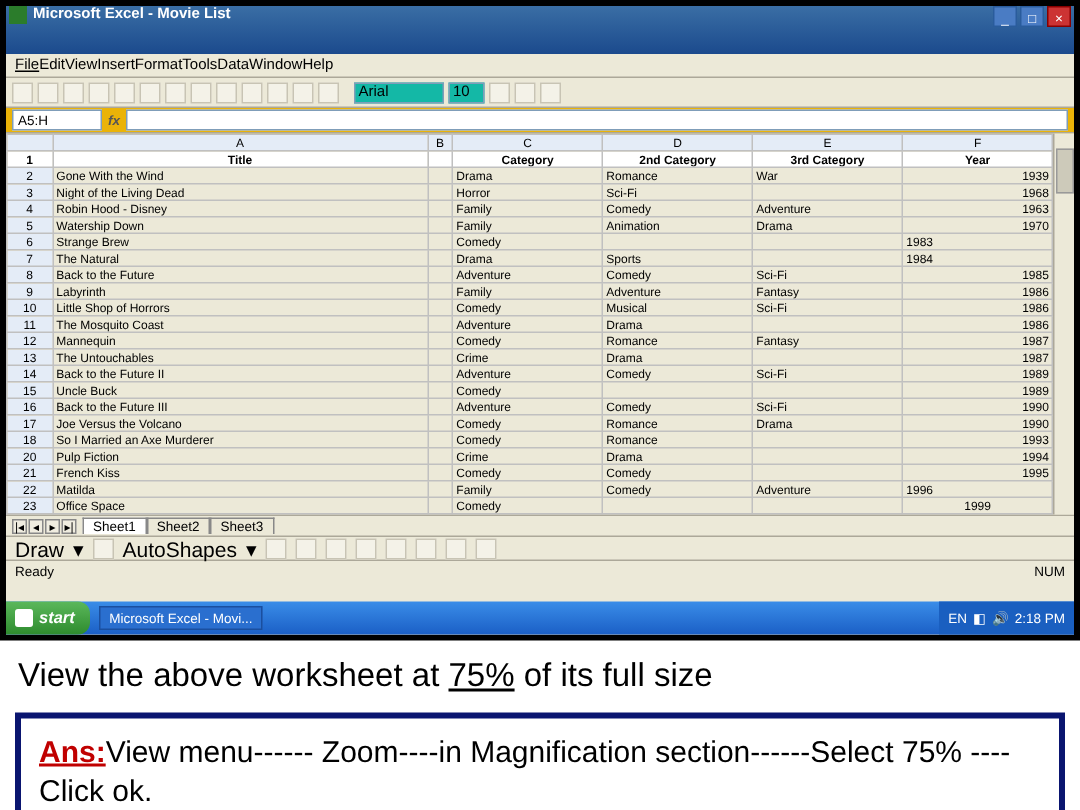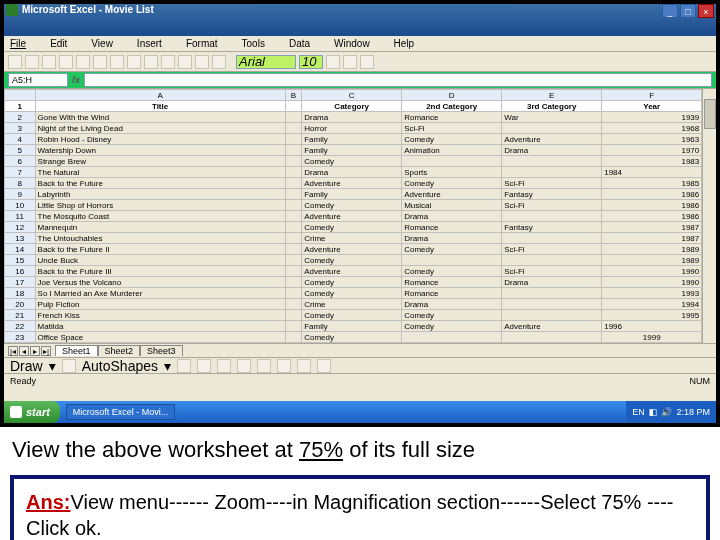--- a/index.html
+++ b/index.html
@@ -5,27 +5,27 @@
 * { margin: 0; padding: 0; box-sizing: border-box; font-family: "Tahoma", sans-serif; }
 body { background: #fff; width: 720px; }
 .screenshot { width: 720px; border: 4px solid #000; }
 .excel-window { background: #ece9d8; font-size: 9px; }
 .titlebar { background: linear-gradient(#3a6ea5, #1b4a8d); color: #fff; height: 32px; display: flex; align-items: flex-start; padding: 0 2px; }
 .titlebar .app-icon { width: 12px; height: 12px; background: #2b7c2b; margin-right: 4px; display:inline-block; }
 .titlebar .title-text { flex: 1; font-weight: bold; font-size: 10px; }
 .win-btns { display: flex; gap: 2px; }
 .win-btn { width: 16px; height: 14px; background: #c33; color:#fff; font-size:9px; text-align:center; line-height:14px; border:1px solid #800; }
 .win-btn.min, .win-btn.max { background:#4a7cc4; border-color:#2a5c9c; }
-.menubar { background:#ece9d8; display:flex; gap:24px; padding:2px 6px; font-size:10px; border-bottom:1px solid #aca899; }
+.menubar { background:#ece9d8; display:flex; gap:0; padding:2px 6px; font-size:10px; border-bottom:1px solid #aca899; }
 .menubar span { cursor:default; }
 .menubar .accel { text-decoration: underline; }
 .toolbar { background:#ece9d8; display:flex; align-items:center; gap:3px; padding:2px 4px; border-bottom:1px solid #aca899; height:20px; }
 .tb-btn { width:14px; height:14px; background:#f4f2e8; border:1px solid #c8c4b4; display:inline-block; }
-.tb-field { background:#bef264; border:1px solid #7f9db9; height:14px; padding:0 2px; font-size:13px; display:flex; align-items:center;font-style:italic; }
-.namebox-row { display:flex; align-items:center; background:#22c55e; padding:1px 4px; border-bottom:1px solid #aca899; }
+.tb-field { background:#14b8a6; border:1px solid #7f9db9; height:14px; padding:0 2px; font-size:10px; display:flex; align-items:center; }
+.namebox-row { display:flex; align-items:center; background:#eab308; padding:1px 4px; border-bottom:1px solid #aca899; }
 .namebox { width:60px; background:#fff; border:1px solid #7f9db9; height:14px; font-size:9px; padding:0 3px; }
 .fx { margin:0 4px; font-style:italic; font-weight:bold; color:#555; }
 .formula { flex:1; background:#fff; border:1px solid #7f9db9; height:14px; }
 .grid-wrap { display:flex; }
 .grid { border-collapse:collapse; font-size:8px; width:100%; table-layout:fixed; }
 .grid th, .grid td { border:1px solid #c0c0c0; padding:0 2px; height:11px; overflow:hidden; white-space:nowrap; }
 .grid thead th { background:#e4ecf7; font-weight:normal; text-align:center; }
 .grid .rowhdr { background:#e4ecf7; text-align:center; width:22px; }
 .grid .colA { width:180px; }
 .grid .colB { width:12px; }
@@ -176,21 +176,21 @@
               <td>Drama</td>
               <td style="text-align:right">1970</td>
             </tr>
             <tr>
               <td class="rowhdr">6</td>
               <td>Strange Brew</td>
               <td></td>
               <td>Comedy</td>
               <td></td>
               <td></td>
-              <td style="text-align:right">1983</td>
+              <td style="">1983</td>
             </tr>
             <tr>
               <td class="rowhdr">7</td>
               <td>The Natural</td>
               <td></td>
               <td>Drama</td>
               <td>Sports</td>
               <td></td>
               <td style="">1984</td>
             </tr>

